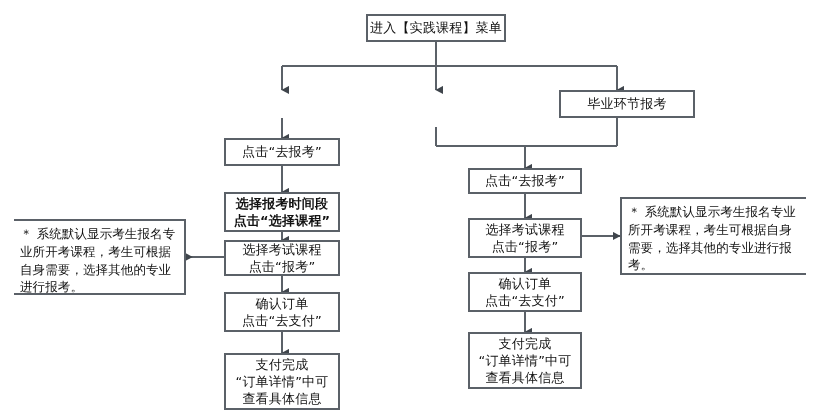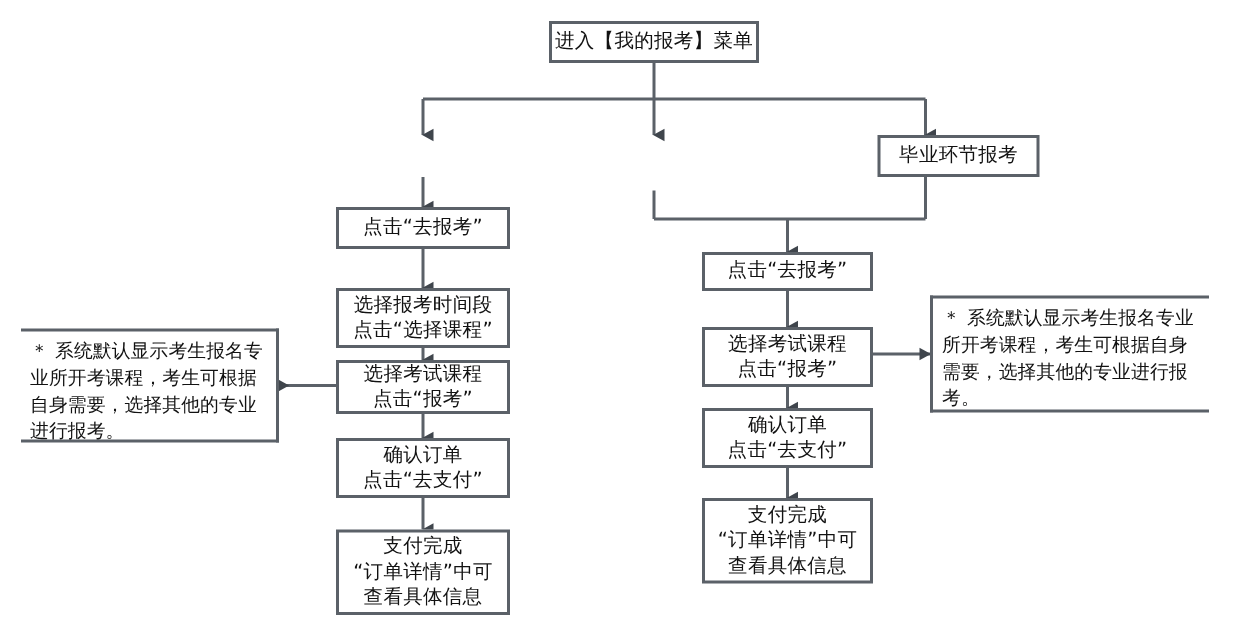--- a/index.html
+++ b/index.html
@@ -94,30 +94,30 @@
       <path d="M525,146 L525,168" marker-end="url(#arrow-down)"></path>
 
       <path d="M525,194 L525,218" marker-end="url(#arrow-down)"></path>
       <path d="M525,258 L525,272" marker-end="url(#arrow-down)"></path>
       <path d="M525,312 L525,332" marker-end="url(#arrow-down)"></path>
 
       <path d="M582,236 L620,236" marker-end="url(#arrow-right)"></path>
     </g>
   </svg>
 
-  <div class="node" style="left:366px;top:14px;width:140px;height:28px;">进入【我的报考】菜单</div>
+  <div class="node" style="left:366px;top:14px;width:140px;height:28px;">进入【实践课程】菜单</div>
 
   <div class="node" style="left:224px;top:90px;width:116px;height:22px;margin-top:48px;">笔试课程报考</div>
 
 
-  <div class="node" style="left:585px;top:90px;width:108px;height:28px;">毕业环节报考</div>
+  <div class="node" style="left:559px;top:90px;width:136px;height:28px;">毕业环节报考</div>
 
   <div class="node" style="left:224px;top:138px;width:116px;height:28px;">点击“去报考”</div>
 
-  <div class="node" style="left:224px;top:192px;width:116px;height:40px;">选择报考时间段
+  <div class="node" style="left:224px;top:192px;width:116px;height:40px;font-weight:bold;">选择报考时间段
 点击“选择课程”</div>
 
   <div class="node" style="left:224px;top:240px;width:116px;height:36px;">选择考试课程
 点击“报考”</div>
 
   <div class="node" style="left:224px;top:292px;width:116px;height:40px;">确认订单
 点击“去支付”</div>
 
   <div class="node" style="left:224px;top:353px;width:116px;height:57px;">支付完成
 “订单详情”中可

